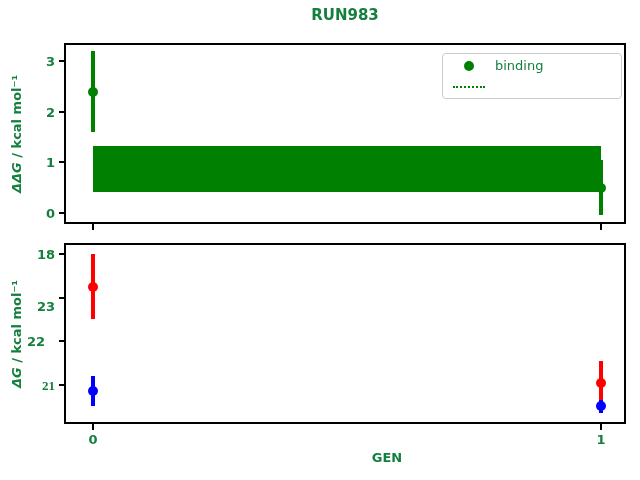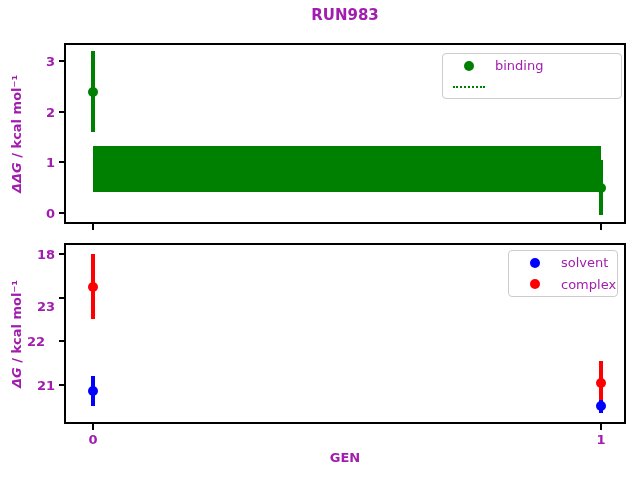--- a/index.html
+++ b/index.html
@@ -1,25 +1,25 @@
 <!DOCTYPE html>
 <html><head>
 <meta charset="utf-8">
 <style>
   html,body{margin:0;padding:0;background:#ffffff;}
   #figure{
     position:relative;width:640px;height:480px;background:#ffffff;overflow:hidden;
-    font-family:"DejaVu Sans", sans-serif;color:#a21caf;
+    font-family:"DejaVu Sans", sans-serif;color:#15803d;
   }
   .axes{position:absolute;border:2px solid #000;box-sizing:border-box;background:transparent;z-index:2;}
   .fig-title{position:absolute;transform:translateX(-50%);font:700 15px "DejaVu Sans", sans-serif;white-space:nowrap;z-index:3;}
   .ylabel{position:absolute;white-space:nowrap;transform:translate(-50%,-50%) rotate(-90deg);
     font:700 13px "DejaVu Sans", sans-serif;z-index:3;}
   .ylabel .math{font-style:italic;}
-  .xlabel{position:absolute;transform:translateX(-50%);font:700 13px "DejaVu Sans", sans-serif;z-index:3;}
+  .xlabel{position:absolute;transform:translateX(-50%);font:700 13px "DejaVu Sans", sans-serif;z-index:3;margin-left:42px;}
   .tick-label{position:absolute;font:700 13px "DejaVu Sans", sans-serif;line-height:1;z-index:3;}
   .tick-mark{position:absolute;background:#000;z-index:3;}
   .legend{
     position:absolute;background:rgba(255,255,255,0.92);border:1px solid #cccccc;border-radius:4px;
     display:flex;flex-direction:column;justify-content:center;gap:2px;padding:2px 6px;
     box-sizing:border-box;z-index:30;
   }
   .lrow{display:flex;align-items:center;height:20px;}
   .swatch{flex:0 0 40px;display:flex;justify-content:center;align-items:center;}
   .dot{width:10px;height:10px;border-radius:50%;}
@@ -56,52 +56,38 @@
         </span>
       <span class="llabel">binding</span>
     </div>
     <div class="lrow">
       <span class="swatch">
           <span class="dotline" style="border-top-color: rgb(0, 128, 0);"></span>
         </span>
     </div>
   </div>
 
-  <div class="legend" style="left:508px;top:250px;width:110px;height:47px;">
-    <div class="lrow">
-      <span class="swatch">
-          <span class="dot" style="background: rgb(0, 0, 255);"></span>
-        </span>
-      <span class="llabel">solvent</span>
-    </div>
-    <div class="lrow">
-      <span class="swatch">
-          <span class="dot" style="background: rgb(255, 0, 0);"></span>
-        </span>
-      <span class="llabel">complex</span>
-    </div>
-  </div>
 
 <div class="tick-mark" style="position: absolute; left: 59px; top: 211.886px; width: 7px; height: 2px;"></div>
     <div class="tick-label" style="position: absolute; left: 27px; top: 212.886px; width: 28px; text-align: right; transform: translateY(-50%);">0</div>
     <div class="tick-mark" style="position: absolute; left: 59px; top: 161.318px; width: 7px; height: 2px;"></div>
     <div class="tick-label" style="position: absolute; left: 27px; top: 162.318px; width: 28px; text-align: right; transform: translateY(-50%);">1</div>
     <div class="tick-mark" style="position: absolute; left: 59px; top: 110.75px; width: 7px; height: 2px;"></div>
     <div class="tick-label" style="position: absolute; left: 27px; top: 111.75px; width: 28px; text-align: right; transform: translateY(-50%);">2</div>
     <div class="tick-mark" style="position: absolute; left: 59px; top: 60.1818px; width: 7px; height: 2px;"></div>
     <div class="tick-label" style="position: absolute; left: 27px; top: 61.1818px; width: 28px; text-align: right; transform: translateY(-50%);">3</div>
     <div class="tick-mark" style="position: absolute; left: 91.9336px; top: 223px; width: 2px; height: 7px;"></div>
     <div class="tick-mark" style="position: absolute; left: 600.115px; top: 223px; width: 2px; height: 7px;"></div>
     <div class="band" style="position: absolute; left: 92.9336px; top: 145.631px; width: 508.182px; height: 46.5227px; background: rgb(0, 128, 0); z-index: 5;"></div>
     <div class="errbar" style="position: absolute; left: 90.9336px; top: 51.0682px; width: 4px; height: 80.9091px; background: rgb(0, 128, 0); z-index: 20;"></div>
     <div class="marker" style="position: absolute; left: 87.9336px; top: 86.5227px; width: 10px; height: 10px; background: rgb(0, 128, 0); z-index: 21;"></div>
     <div class="errbar" style="position: absolute; left: 599.115px; top: 159.79px; width: 4px; height: 55.625px; background: rgb(0, 128, 0); z-index: 20;"></div>
     <div class="marker" style="position: absolute; left: 596.115px; top: 182.602px; width: 10px; height: 10px; background: rgb(0, 128, 0); z-index: 21;"></div>
     <div class="tick-mark" style="position: absolute; left: 59px; top: 383.702px; width: 7px; height: 2px;"></div>
-    <div class="tick-label" style="position: absolute; left: 27px; top: 384.702px; width: 28px; text-align: right; transform: translateY(-50%);">21</div>
+    <div class="tick-label" style="position: absolute; left: 27px; top: 384.702px; width: 28px; text-align: right; transform: translateY(-50%); font-family: Liberation Serif, serif;">21</div>
     <div class="tick-mark" style="position: absolute; left: 59px; top: 340.181px; width: 7px; height: 2px;"></div>
     <div class="tick-label" style="position: absolute; left: 27px; top: 341.181px; width: 28px; text-align: left; transform: translateY(-50%);">22</div>
     <div class="tick-mark" style="position: absolute; left: 59px; top: 296.66px; width: 7px; height: 2px;"></div>
     <div class="tick-label" style="position: absolute; left: 27px; top: 297.66px; width: 28px; text-align: right; transform: translateY(-50%); margin-top: 8px;">23</div>
     <div class="tick-mark" style="position: absolute; left: 59px; top: 253.139px; width: 7px; height: 2px;"></div>
     <div class="tick-label" style="position: absolute; left: 27px; top: 254.139px; width: 28px; text-align: right; transform: translateY(-50%);">18</div>
     <div class="tick-mark" style="position: absolute; left: 91.9336px; top: 423px; width: 2px; height: 7px;"></div>
     <div class="tick-label" style="position: absolute; left: 92.9336px; top: 433px; transform: translateX(-50%);">0</div>
     <div class="tick-mark" style="position: absolute; left: 600.115px; top: 423px; width: 2px; height: 7px;"></div>
     <div class="tick-label" style="position: absolute; left: 601.115px; top: 433px; transform: translateX(-50%);">1</div>

